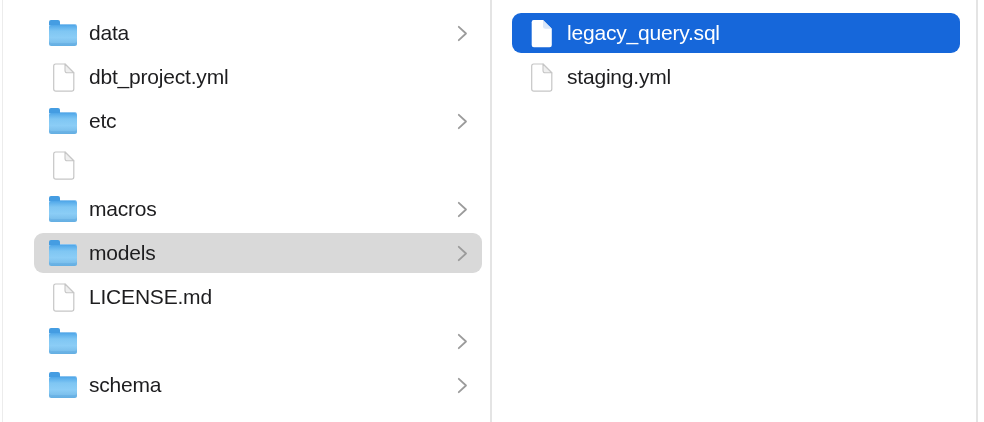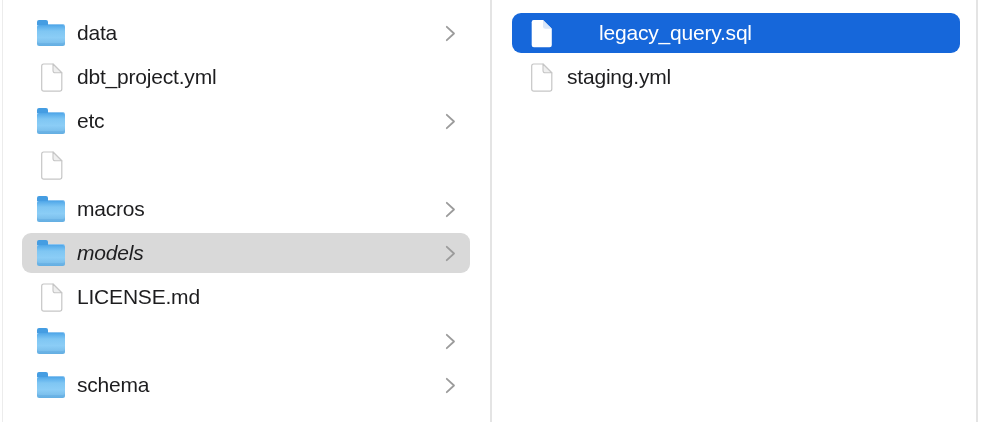--- a/index.html
+++ b/index.html
@@ -11,35 +11,35 @@
     font-family:"Liberation Sans","DejaVu Sans",sans-serif;
     font-size:21px;
     color:var(--text,#1d1d1f);
     -webkit-font-smoothing:antialiased;
   }
   .edge{position:absolute;top:0;bottom:0;}
   .edge-left{left:2px;width:1px;background:#ececec;}
   .divider{position:absolute;top:0;bottom:0;left:490px;width:2px;background:var(--divider,#e4e4e4);}
   .edge-right{left:976px;width:2px;background:var(--divider,#e4e4e4);}
   .column{position:absolute;top:0;bottom:0;padding-top:13px;box-sizing:border-box;}
-  .column-left{left:2px;width:424px;}
+  .column-left{left:14px;width:424px;}
   .column-right{left:492px;width:484px;}
   .row{
     height:40px;
     margin:0 0 4px 20px;
     width:448px;
     border-radius:9px;
     display:flex;
     align-items:center;
     padding:0 14px;
     box-sizing:border-box;
     cursor:default;
   }
-  .row.sel-inactive{background:var(--sel-inactive,#d9d9d9);font-style:italic;}
-  .row.sel-active{background:var(--sel-active,#1667da);color:var(--text-sel,#ffffff);gap:32px;}
+  .row.sel-inactive{background:var(--sel-inactive,#d9d9d9);}
+  .row.sel-active{background:var(--sel-active,#1667da);color:var(--text-sel,#ffffff);}
   .icon-box{width:30px;height:32px;display:flex;align-items:center;justify-content:center;margin-right:11px;flex:0 0 30px;}
   .icon-folder{
     position:relative;width:28px;height:22px;border-radius:2.5px;
     background:linear-gradient(180deg,#459fe6 0%,#5db0ec 12%,#7fc6f3 32%,#8bcdf6 62%,#7ec2ee 82%,#6db6e8 100%);
     box-shadow:inset 0 1px 0 rgba(255,255,255,0.35), inset 0 -3px 0 rgba(70,150,210,0.25);
     margin-top:4px;
   }
   .icon-folder::before{
     content:"";position:absolute;top:-4px;left:0;width:11px;height:5px;
     border-radius:2px 2px 0 0;background:#459de2;

